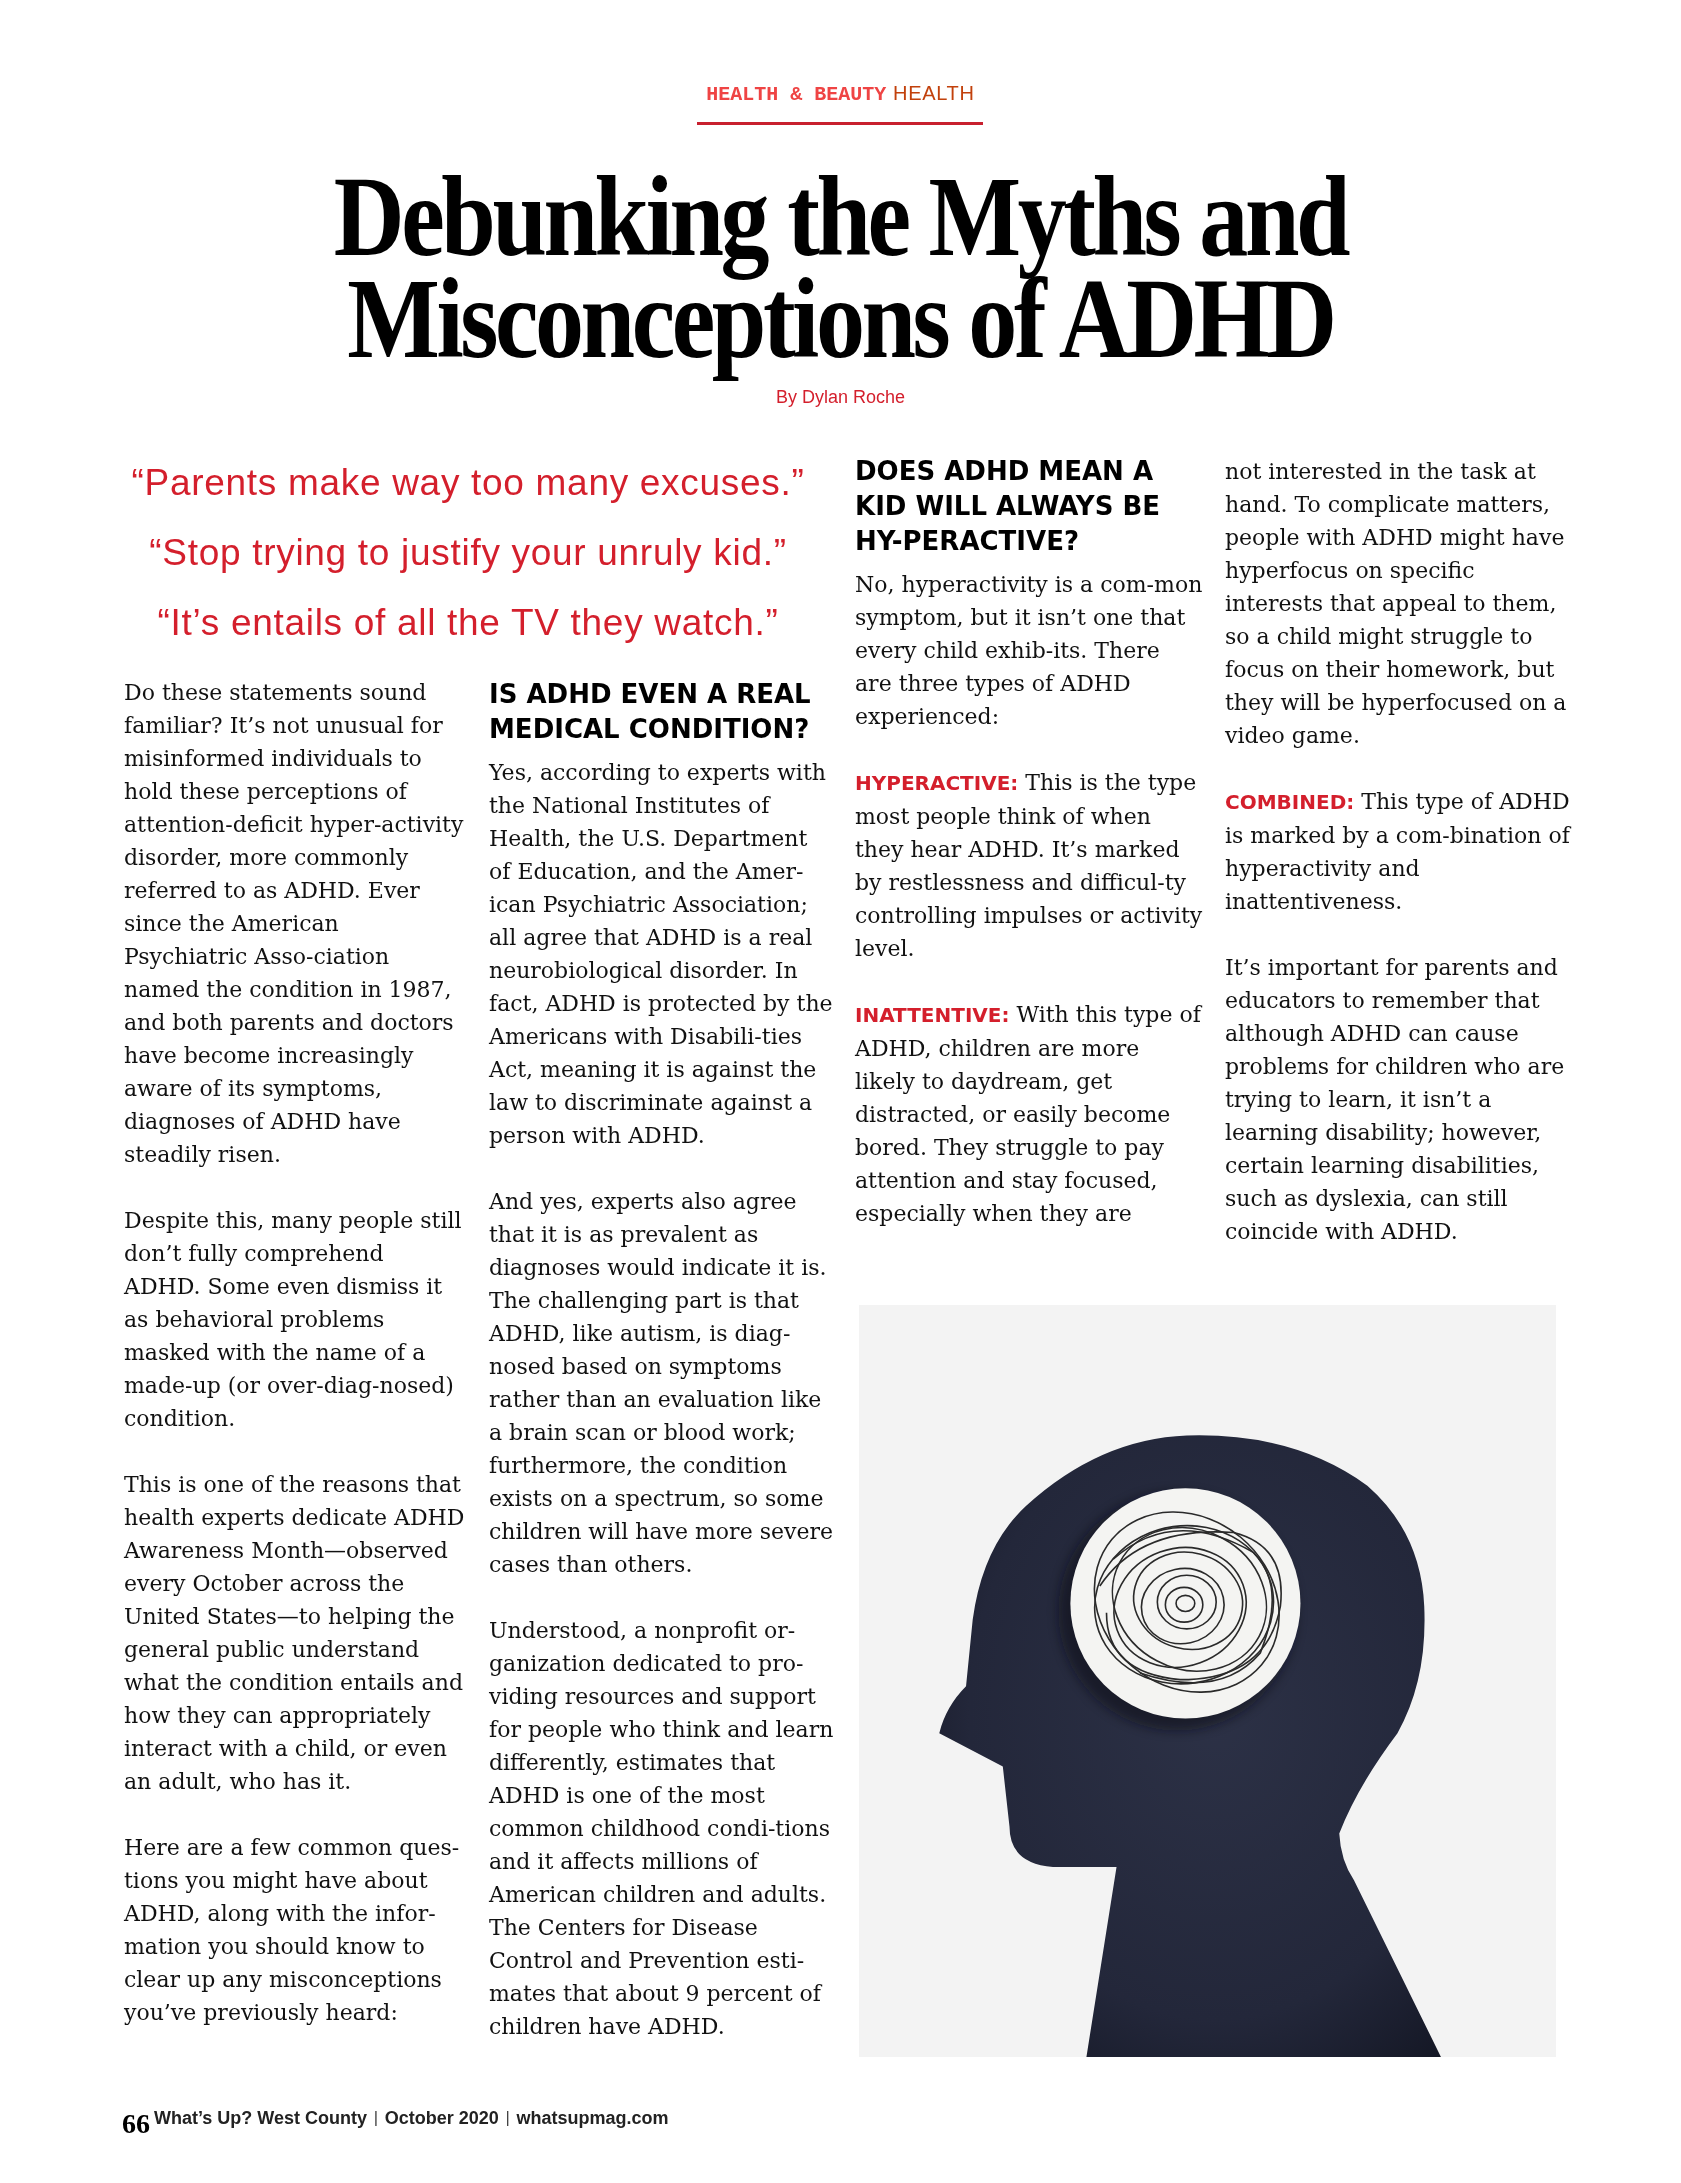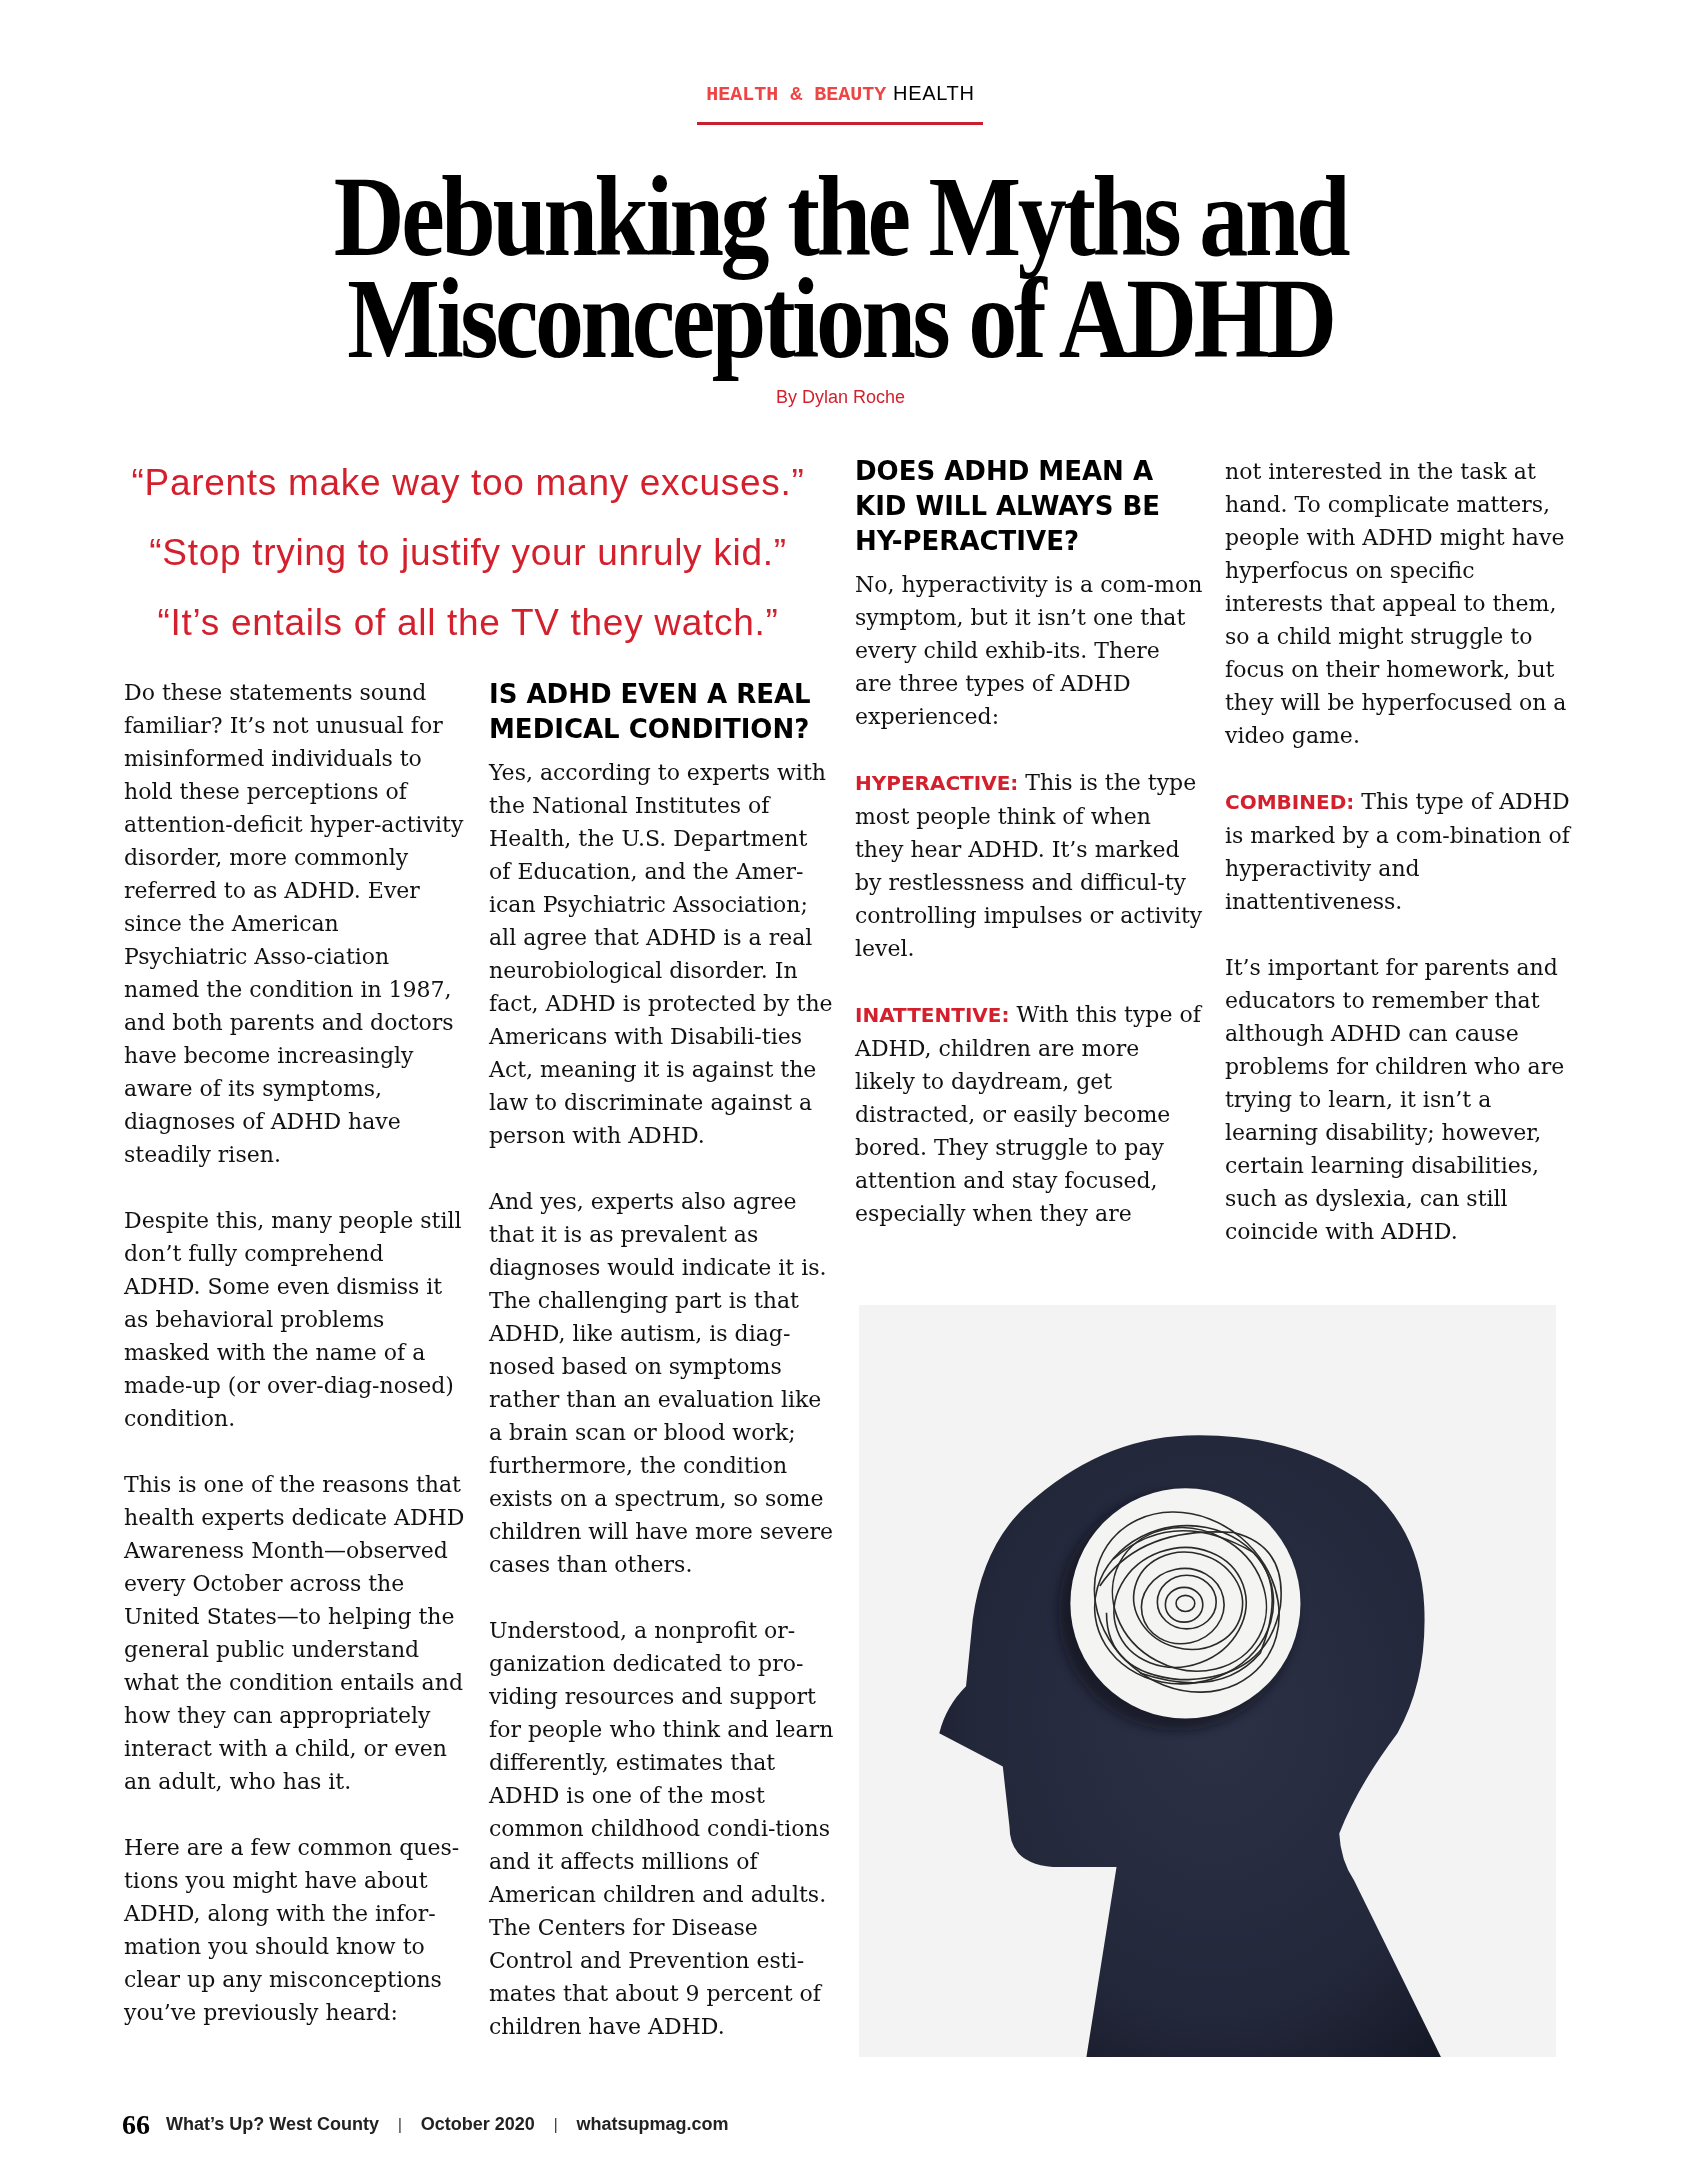--- a/index.html
+++ b/index.html
@@ -2,21 +2,21 @@
 <html style="font-size:10.7px"><head>
 <meta charset="utf-8">
 <style>
   html, body { margin: 0; padding: 0; background: #ffffff; }
   body { width: 1681px; height: 2183px; position: relative; overflow: hidden; color: #111; }
   .abs { position: absolute; }
 
   
   .section-header { left: 0; width: 1681px; top: 82px; text-align: center; font-size: 20px; letter-spacing: 0.7px; }
   .section-header .main { font-family: Liberation Mono, monospace; font-weight: bold; color: #ef4444; letter-spacing: 0; }
-  .section-header .sub { font-family: "Liberation Sans", sans-serif; color: #000000; margin-left: 6.7px; }
+  .section-header .sub { font-family: "Liberation Sans", sans-serif; color: #c2410c; margin-left: 6.7px; }
   .section-rule { left: 697px; width: 286px; top: 122px; height: 3.3px; background: #c8202f; }
 
   
   .headline { left: 0; width: 1681px; top: 166px; text-align: center; font-family: "Liberation Serif", serif;
     font-weight: bold; font-size: 114px; line-height: 102px; letter-spacing: -4px; transform: scaleX(0.86); transform-origin: center top; color: #000; }
   .byline { left: 0; width: 1681px; top: 387px; text-align: center; font-family: "Liberation Sans", sans-serif;
     font-weight: normal; font-size: 18px; color: #d41f2c; }
 
   
   .quotes { left: 100px; width: 736px; top: 448px; }
@@ -34,21 +34,21 @@
 
   .h2 { font-family: "DejaVu Sans", sans-serif; font-weight: bold; font-size: 26px; line-height: 35px;
     letter-spacing: 0px; color: #000; margin: 0 0 9.4px 0; text-transform: uppercase; }
   .label { font-family: "DejaVu Sans", sans-serif; font-weight: bold; color: #d41f2c; font-size: 20px; letter-spacing: 0; }
 
   
   .figure { left: 859px; top: 1305px; width: 697px; height: 752px; background: #f3f3f3; overflow: hidden; }
   .figure svg { display: block; }
 
   
-  .footer { left: 122px; top: 2108px; height: 33px; display: flex; align-items: center; gap: 16px; }
+  .footer { left: 122px; top: 2108px; height: 33px; display: flex; align-items: flex-start; gap: 4px; }
   .page-num { font-family: "Liberation Serif", serif; font-weight: bold; font-size: 28px; color: #000; }
   .footer-text { font-family: "Liberation Sans", sans-serif; font-size: 18px; color: #222; font-weight: bold; }
   .footer-sep { font-family: "Liberation Sans", sans-serif; font-size: 16.7px; color: #444; margin: 0 2.7px; }
 </style>
 </head>
 <body>
 
 <div class="abs section-header">
   <span class="main">HEALTH &amp; BEAUTY</span><span class="sub">HEALTH</span>
 </div>

